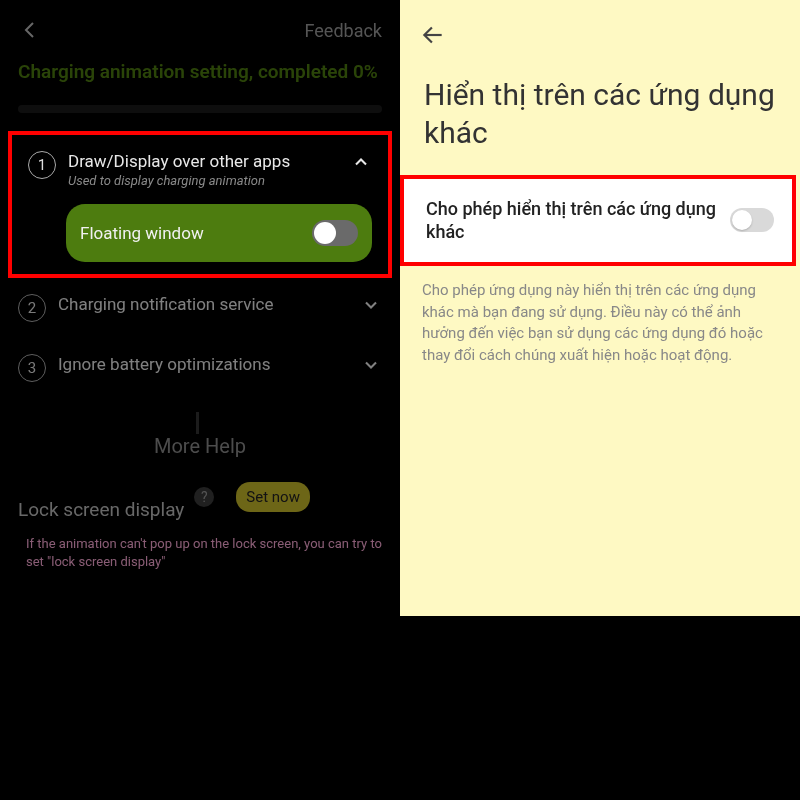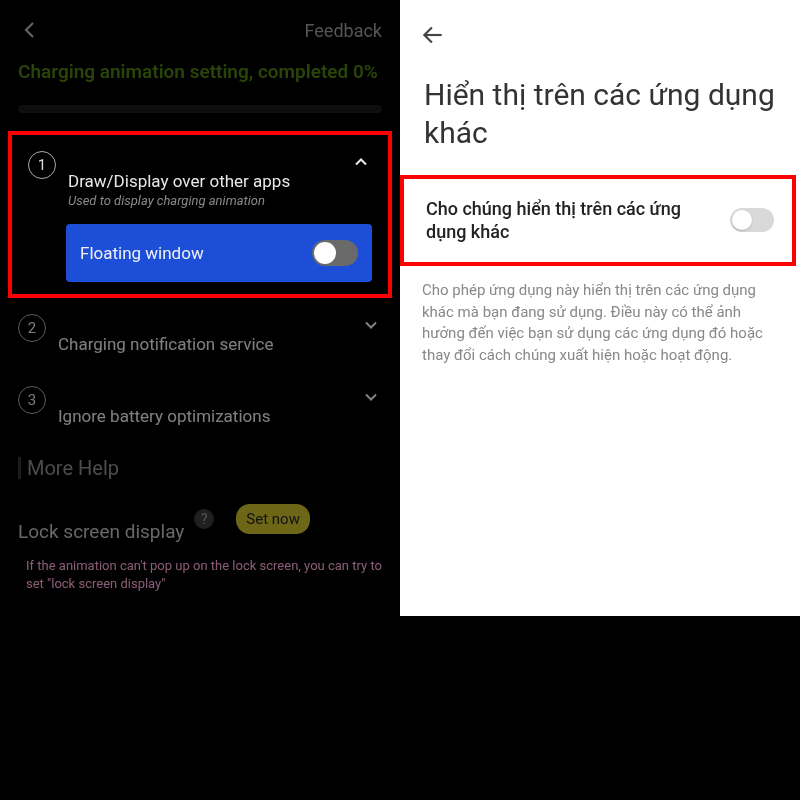--- a/index.html
+++ b/index.html
@@ -6,21 +6,21 @@
   body {
     width: 800px;
     height: 800px;
     display: flex;
     font-family: -apple-system, Roboto, Arial, sans-serif;
     background: #000;
     overflow: hidden;
   }
   .pane { width: 400px; height: 616px; position: relative; }
   .pane-left { background: #000; color: #888; }
-  .pane-right { background: #ffffff; color: #333; }
+  .pane-right { background: #fef9c3; color: #333; }
 
   
   .dimwrap { filter: brightness(0.55); }
 
   
   .topbar {
     display: flex; justify-content: space-between; align-items: center;
     padding: 18px 18px 8px 18px; color: #bbb; font-size: 16px;
   }
   .back-slot { width: 24px; height: 24px; }
@@ -41,32 +41,32 @@
 
   .step-row {
     display: flex; align-items: flex-start; gap: 12px;
     padding: 10px 10px;
   }
   .step-num {
     flex: 0 0 28px; height: 28px; border: 1.5px solid #aaa; border-radius: 50%;
     display: flex; align-items: center; justify-content: center;
     color: #ddd; font-size: 15px;
   }
-  .step-text { flex: 1; margin-top: 20px; }
+  .step-text { flex: 1; }
   .step-title { color: #e8e8e8; font-size: 17px; }
   .step-sub { color: #8a8a8a; font-size: 13px; margin-top: 2px; font-style: italic; }
   .chev {
     width: 22px; height: 22px; display: flex; align-items: center; justify-content: center;
     color: #e8e8e8;
   }
   .chev svg { width: 20px; height: 20px; }
 
   .floating-card {
     margin: 6px 10px 4px 48px;
-    background: #1d4ed8; border-radius: 4px;
+    background: #4d7c0f; border-radius: 19px;
     display: flex; align-items: center; justify-content: space-between;
     padding: 16px 14px;
   }
   .floating-label { color: #f1f1f1; font-size: 17px; }
   .toggle {
     width: 46px; height: 26px; border-radius: 13px; background: #6a6a6a;
     position: relative;
   }
   .toggle .knob {
     position: absolute; top: 2px; left: 2px;
@@ -78,21 +78,21 @@
   }
   .toggle-off-light .knob {
     position: absolute; top: 2px; left: 2px;
     width: 20px; height: 20px; border-radius: 50%; background: #fff;
     box-shadow: 0 1px 2px rgba(0,0,0,0.2);
   }
 
   .step-row.collapsed { padding: 16px 18px; }
   .more-help {
     color: #8a8a8a; font-size: 20px; padding: 14px 18px 6px 18px;
-    display:flex; align-items:center; gap:0;
+    display:flex; align-items:center; gap:0;flex-direction:column;
   }
   .more-help .bar { width:3px; height:22px; background:#333; margin-right:6px; }
 
   .lock-row {
     display: flex; align-items: center; gap: 10px;
     padding: 10px 18px;
   }
   .lock-label { color: #bdbdbd; font-size: 19px; margin-top: 24px; }
   .help-badge {
     width: 20px; height: 20px; border-radius: 50%; background: #3a3a3a;
@@ -217,21 +217,21 @@
       <svg viewBox="0 0 24 24" fill="none" stroke="#444" stroke-width="2">
           <path d="M20 12H5"></path>
           <path d="M11 5l-7 7 7 7"></path>
         </svg>
     </span>
   </div>
   <div class="r-title">Hiển thị trên các ứng dụng khác</div>
 
   <div class="highlight-red-right">
     <div class="perm-row">
-      <div class="perm-label">Cho chúng hiển thị trên các ứng dụng khác</div>
+      <div class="perm-label">Cho phép hiển thị trên các ứng dụng khác</div>
       <span class="toggle-off-light">
           <span class="knob"></span>
         </span>
     </div>
   </div>
 
   <div class="perm-desc">Cho phép ứng dụng này hiển thị trên các ứng dụng khác mà bạn đang sử dụng. Điều này có thể ảnh hưởng đến việc bạn sử dụng các ứng dụng đó hoặc thay đổi cách chúng xuất hiện hoặc hoạt động.</div>
 </div>
 
 </body></html>

